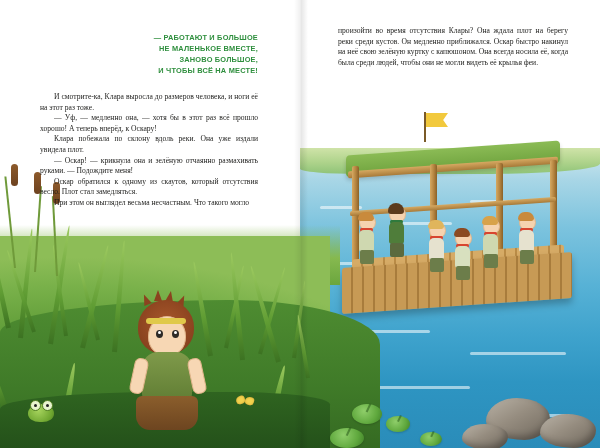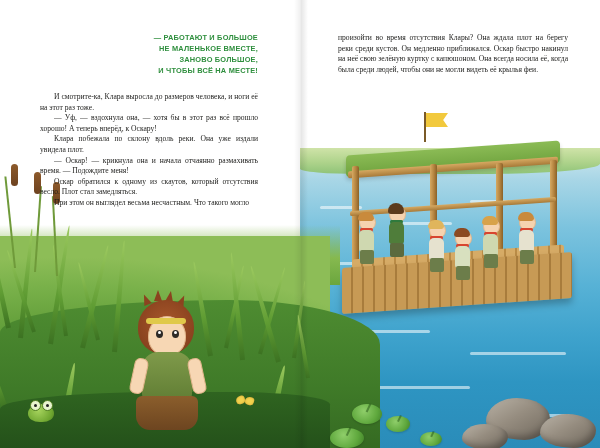--- a/index.html
+++ b/index.html
@@ -344,21 +344,21 @@
     line-height: 10.6px;
     color: #1d1d1b;
     text-align: justify;
     text-justify: inter-word;
     hyphens: manual;
   }
   .col p { margin: 0; text-indent: 14px; }
   .col p.noindent { text-indent: 0; }
 
   .left-col { left: 40px; top: 92px; width: 218px; }
-  .right-col { left: 338px; top: 33px; width: 230px; }
+  .right-col { left: 338px; top: 26px; width: 230px; }
 
   .verse {
     position: absolute;
     left: 40px;
     top: 32px;
     width: 218px;
     text-align: right;
     font-family: "Liberation Sans", sans-serif;
     font-weight: bold;
     font-size: 7.4px;
@@ -535,23 +535,23 @@
 
   <div class="verse">
     <div>— РАБОТАЮТ И БОЛЬШОЕ</div>
     <div>НЕ МАЛЕНЬКОЕ ВМЕСТЕ,</div>
     <div>ЗАНОВО БОЛЬШОЕ,</div>
     <div>И ЧТОБЫ ВСЁ НА МЕСТЕ!</div>
   </div>
 
   <div class="col left-col">
     <p>И смотрите-ка, Клара выросла до размеров человека, и ноги её на этот раз тоже.</p>
-    <p>— Уф, — вздохнула она, — хотя бы в этот раз всё прошло хорошо! А теперь вперёд, к Оскару!</p>
+    <p>— Уф, — медленно она, — хотя бы в этот раз всё прошло хорошо! А теперь вперёд, к Оскару!</p>
     <p>Клара побежала по склону вдоль реки. Она уже издали увидела плот.</p>
-    <p>— Оскар! — крикнула она и начала отчаянно размахивать время. — Подождите меня!</p>
+    <p>— Оскар! — крикнула она и зелёную отчаянно размахивать руками. — Подождите меня!</p>
     <p>Оскар обратился к одному из скаутов, который отсутствия весло. Плот стал замедляться.</p>
     <p>При этом он выглядел весьма несчастным. Что такого могло</p>
   </div>
 
   <div class="col right-col">
     <p class="noindent">произойти во время отсутствия Клары? Она ждала плот на берегу реки среди кустов. Он медленно приближался. Оскар быстро накинул на неё свою зелёную куртку с капюшоном. Она всегда носила её, когда была среди людей, чтобы они не могли видеть её крылья феи.</p>
   </div>
 
   <div class="gutter"></div>
 </div>

